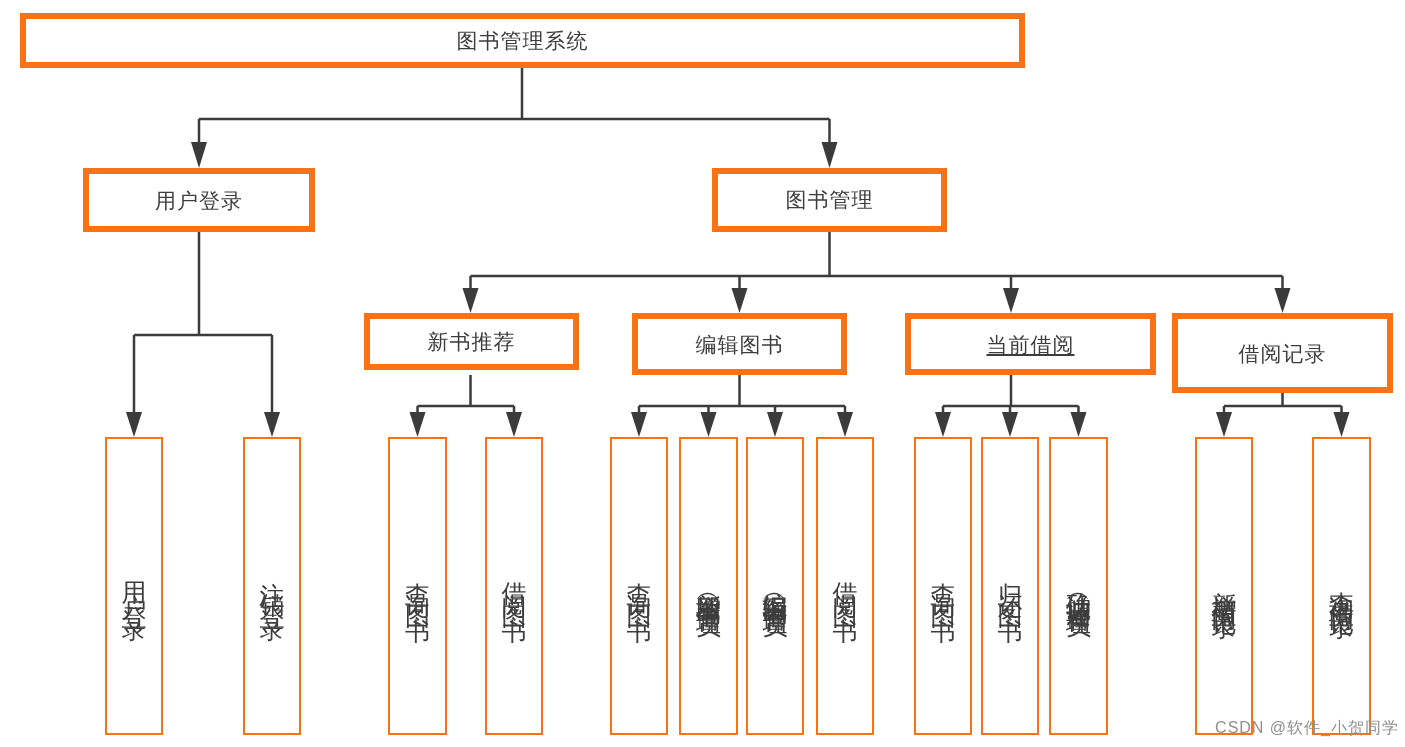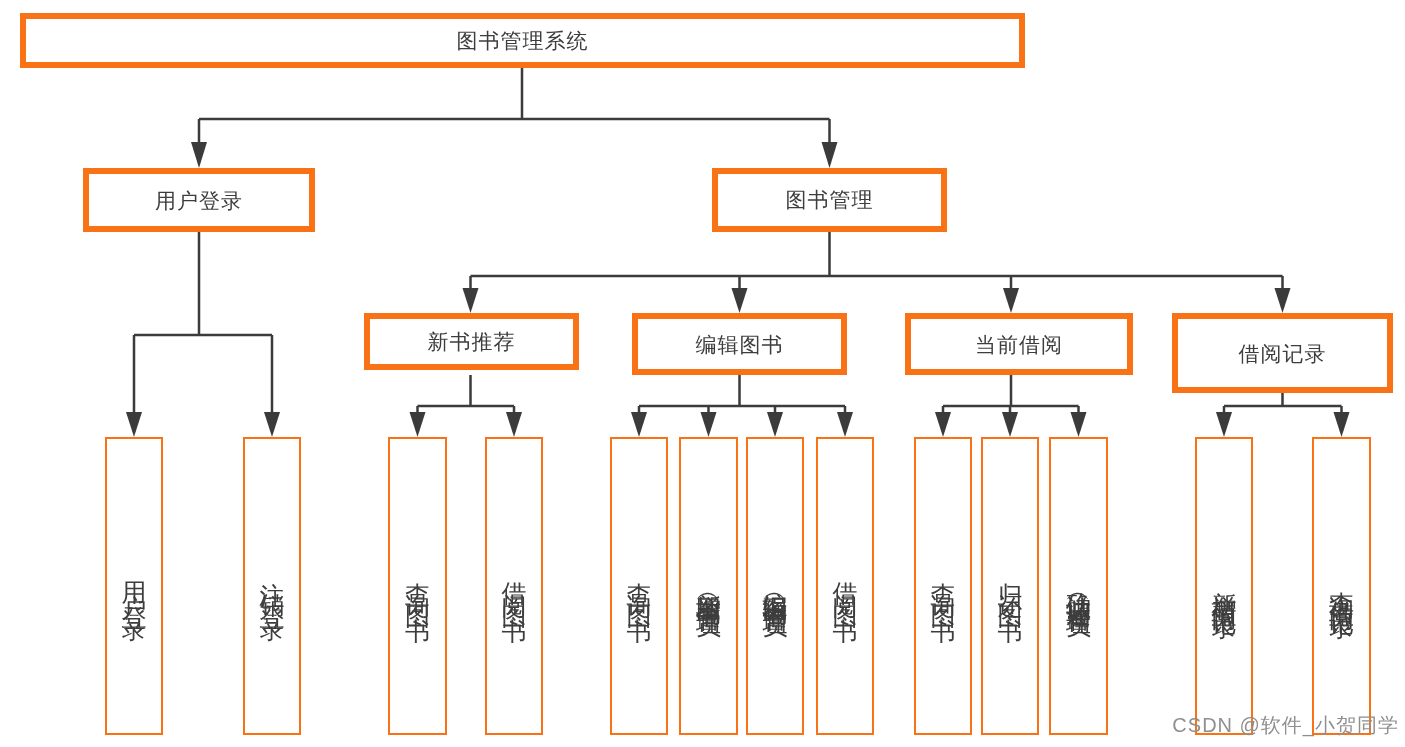--- a/index.html
+++ b/index.html
@@ -21,21 +21,21 @@
   .leaf { border-width:2.5px; }
   .leaf span {
     writing-mode:vertical-rl; text-orientation:mixed;
     font-size:25px; line-height:1;
   }
   .ls-wide  span { letter-spacing:12px; }
   .ls-mid   span { letter-spacing:5px; }
   .ls-tight span { letter-spacing:3px; }
   #watermark {
     position:absolute; right:6px; bottom:8px;
-    font-size:20px; color:#8f8f8f; letter-spacing:1px;
+    font-size:16px; color:#8f8f8f; letter-spacing:1px;
     white-space:nowrap;
     text-align:right;
   }
 </style>
 </head>
 <body>
 
 <div id="canvas">
 
   <svg id="wires" width="1405" height="747" viewBox="0 0 1405 747">
@@ -81,21 +81,21 @@
   <div class="node h" style="left:712px; top:168px; width:235px; height:64px;font-family:Liberation Serif, serif;">
     <span>图书管理</span>
   </div>
 
   <div class="node h" style="left:364px; top:313px; width:215px; height:57px;">
     <span>新书推荐</span>
   </div>
   <div class="node h" style="left:632px; top:313px; width:215px; height:62px;">
     <span>编辑图书</span>
   </div>
-  <div class="node h" style="left:905px; top:313px; width:228px; height:62px;">
+  <div class="node h" style="left:905px; top:313px; width:251px; height:62px;text-decoration:underline;">
     <span>当前借阅</span>
   </div>
   <div class="node h" style="left:1172px; top:313px; width:221px; height:80px;">
     <span>借阅记录</span>
   </div>
 
   <div class="node leaf ls-wide" style="left:105px; top:437px; width:58px; height:298px;">
     <span>用户登录</span>
   </div>
   <div class="node leaf ls-wide" style="left:243px; top:437px; width:58px; height:298px;">

